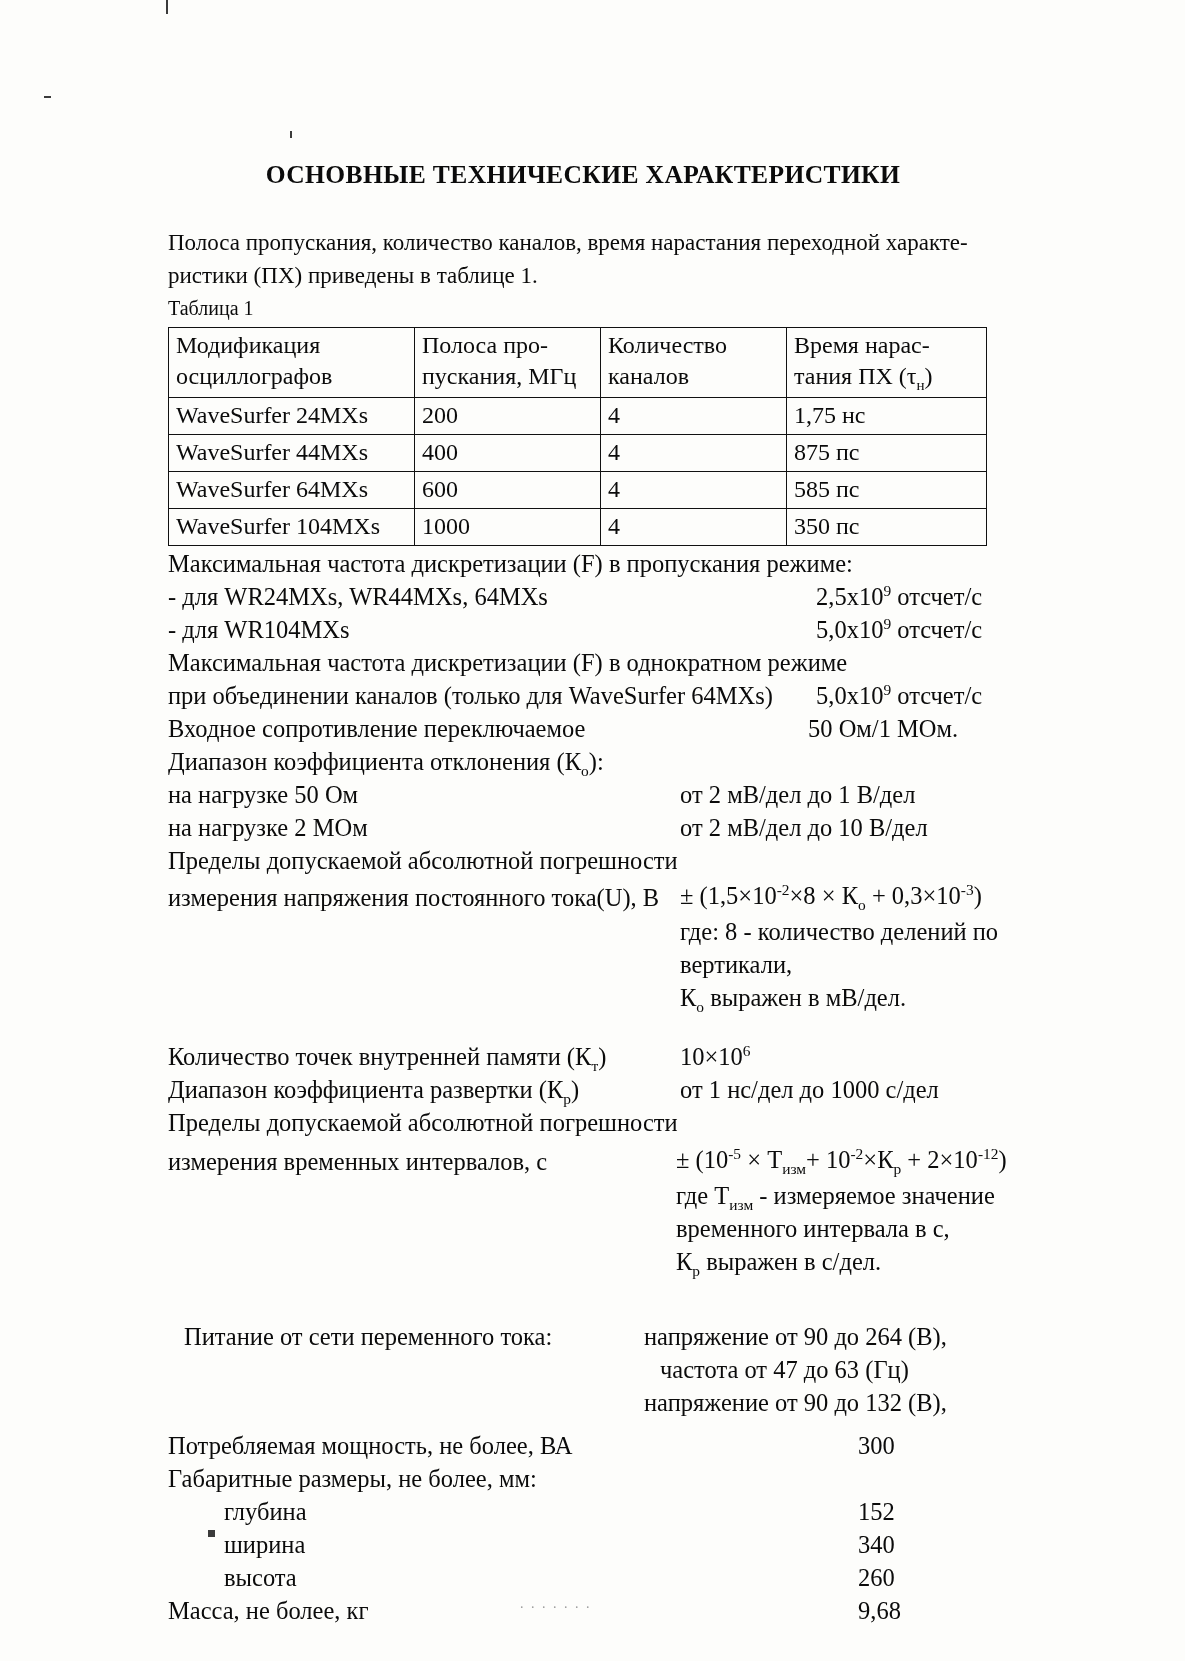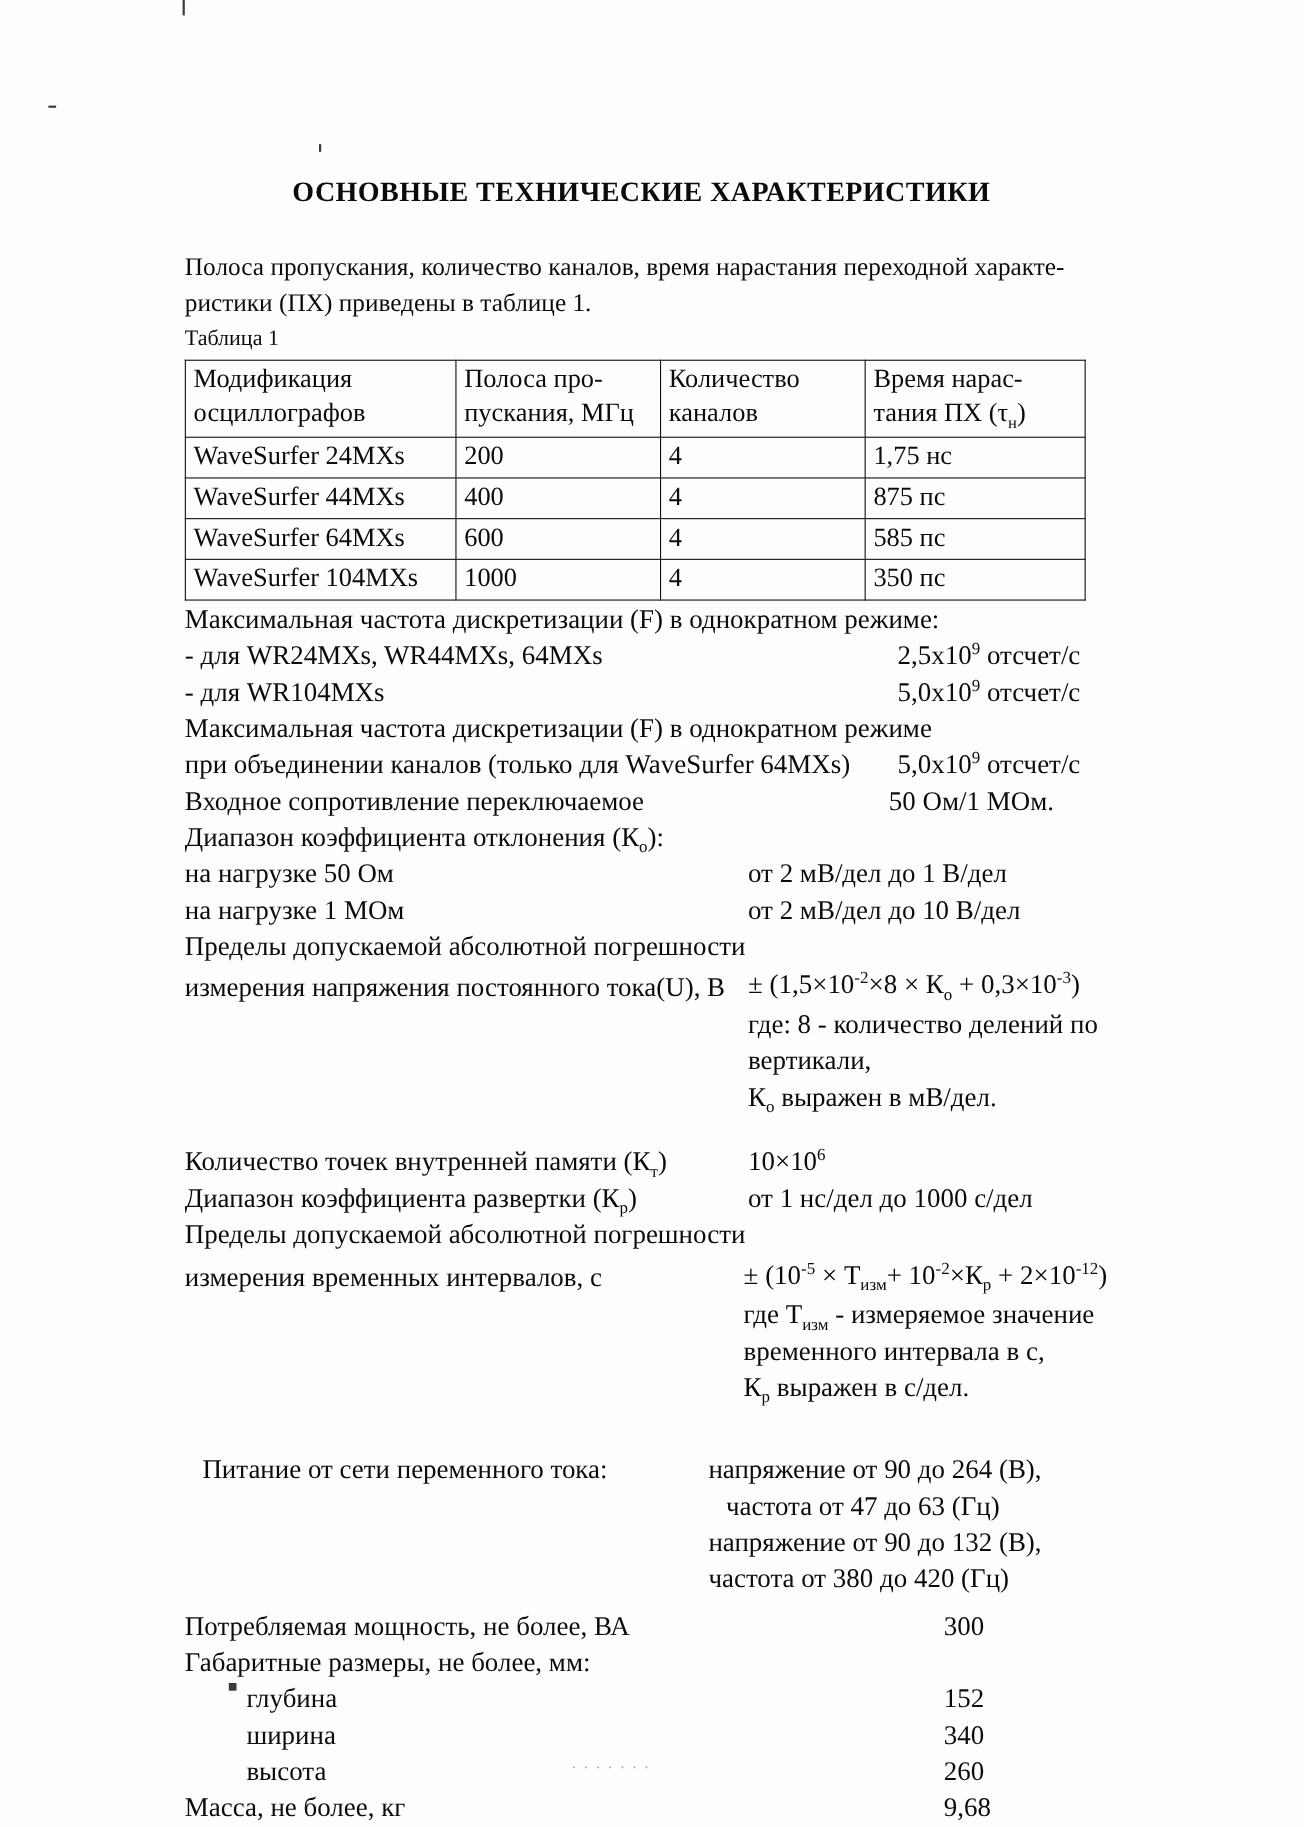--- a/index.html
+++ b/index.html
@@ -184,21 +184,21 @@
           <td>1000</td>
           <td>4</td>
           <td>350 пс</td>
         </tr>
       </tbody>
     </table>
 
     <div class="rows">
 
       <div class="row">
-        <span class="lbl">Максимальная частота дискретизации (F) в однократном режиме:</span>
+        <span class="lbl">Максимальная частота дискретизации (F) в пропускания режиме:</span>
       </div>
 
       <div class="fixed-line" style="height:33px;">
         <span class="at" style="left:0;">- для WR24MXs, WR44MXs, 64MXs</span>
         <span class="at" style="left:648px;"><span>2,5x10</span><sup>9</sup><span> отсчет/с</span></span>
       </div>
 
       <div class="fixed-line" style="height:33px;">
         <span class="at" style="left:0;">- для WR104MXs</span>
         <span class="at" style="left:648px;"><span>5,0x10</span><sup>9</sup><span> отсчет/с</span></span>
@@ -221,21 +221,21 @@
       <div class="row">
         <span class="lbl"><span>Диапазон коэффициента отклонения (К</span><sub>о</sub><span>):</span></span>
       </div>
 
       <div class="fixed-line" style="height:33px;">
         <span class="at" style="left:0;">на нагрузке  50 Ом</span>
         <span class="at" style="left:512px;">от 2 мВ/дел до 1 В/дел</span>
       </div>
 
       <div class="fixed-line" style="height:33px;">
-        <span class="at" style="left:0;">на нагрузке 1 МОм</span>
+        <span class="at" style="left:0;">на нагрузке 2 МОм</span>
         <span class="at" style="left:512px;">от 2 мВ/дел до 10 В/дел</span>
       </div>
 
       <div class="row">
         <span class="lbl">Пределы допускаемой абсолютной погрешности</span>
       </div>
 
       <div class="fixed-line" style="height:38px;">
         <span class="at" style="left:0; top:4px;">измерения напряжения постоянного тока(U), В</span>
         <span class="at" style="left:512px; top:2px;"><span>± (1,5×10</span><sup>-2</sup><span>×8 × К</span><sub>о</sub><span>  + 0,3×10</span><sup>-3</sup><span>)</span></span>
@@ -287,23 +287,20 @@
       <div class="fixed-line" style="height:33px;">
         <span class="at" style="left:16px;">Питание от сети переменного тока:</span>
         <span class="at" style="left:476px;">напряжение от 90 до 264 (В),</span>
       </div>
       <div class="fixed-line" style="height:33px;">
         <span class="at" style="left:492px;">частота от 47 до 63 (Гц)</span>
       </div>
       <div class="fixed-line" style="height:33px;">
         <span class="at" style="left:476px;">напряжение от 90 до 132 (В),</span>
       </div>
-      <div class="fixed-line" style="height:33px;">
-        <span class="at" style="left:476px;">частота от 380 до 420 (Гц)</span>
-      </div>
 
       <div class="spacer-sm"></div>
 
       <div class="fixed-line" style="height:33px;">
         <span class="at" style="left:0;">Потребляемая мощность, не более, ВА</span>
         <span class="at" style="left:690px;">300</span>
       </div>
 
       <div class="row">
         <span class="lbl">Габаритные  размеры,  не более, мм:</span>

